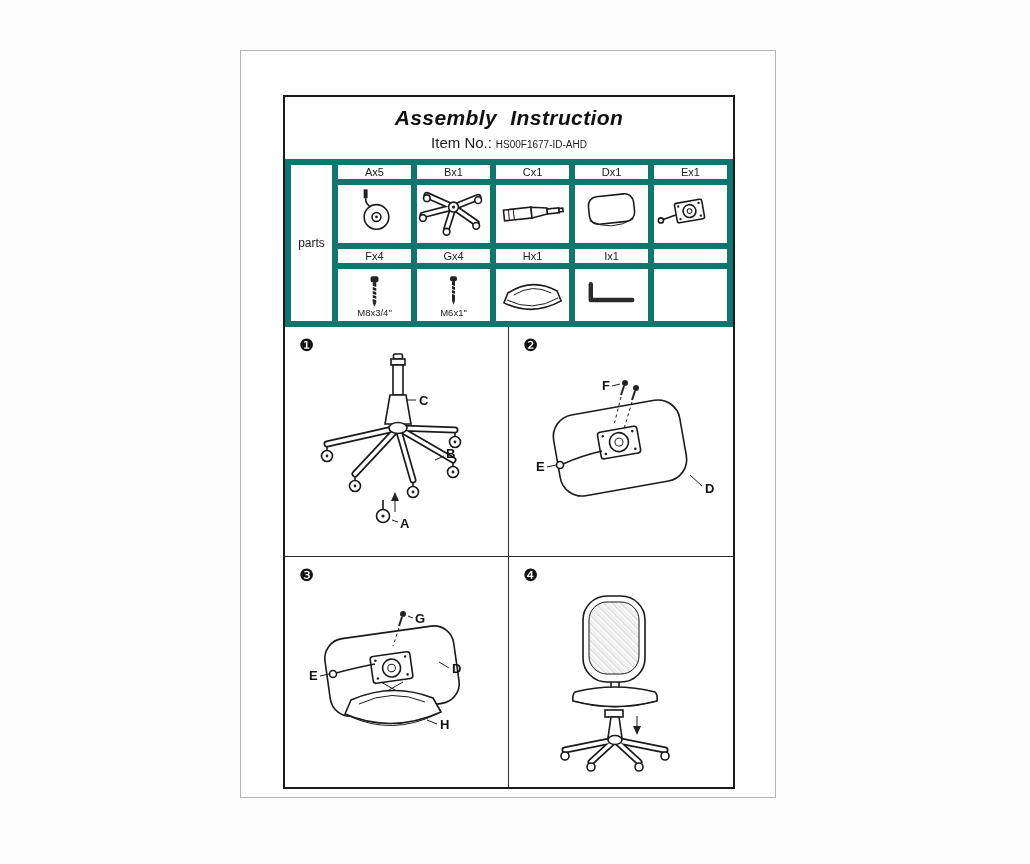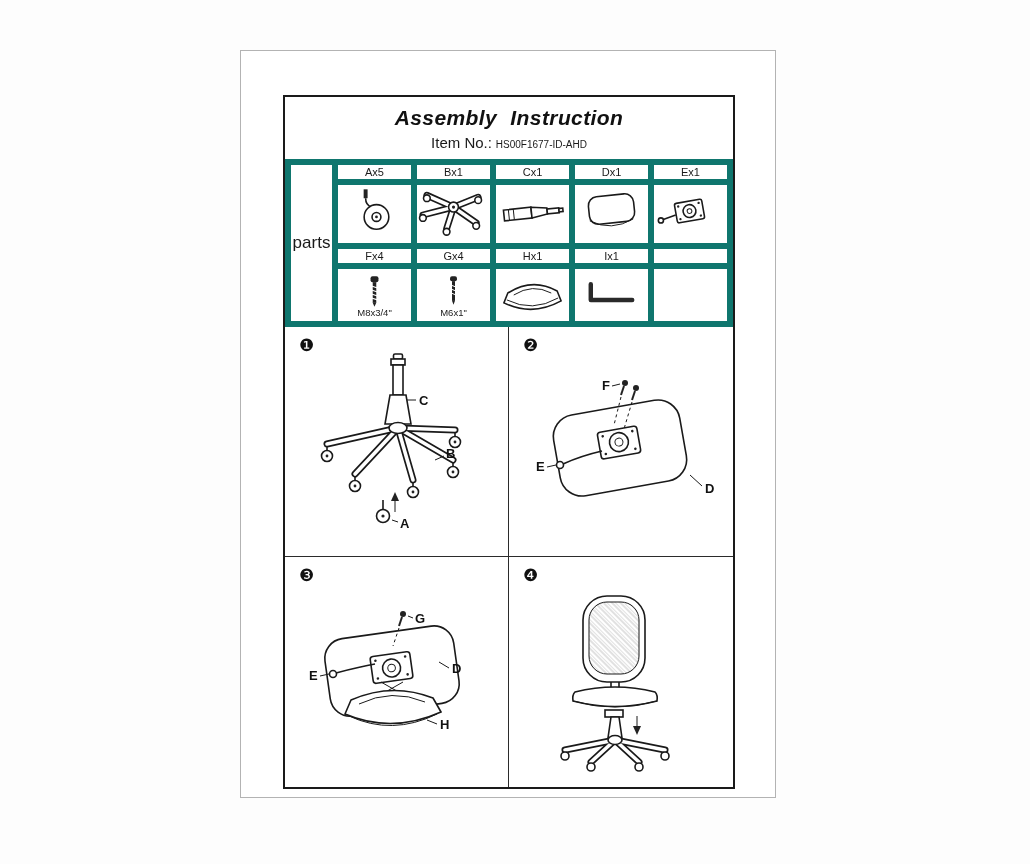--- a/index.html
+++ b/index.html
@@ -24,21 +24,21 @@
   .item-line { font-size:14px; margin-top:4px; }
   .item-label { font-size:15px; }
   .item-value { font-size:10px; }
 
   table.parts-table { width:100%; border-collapse:collapse; table-layout:fixed; }
   .parts-table td { border:6px solid #0f766e; padding:0; text-align:center; vertical-align:middle; }
   .parts-table col.c-parts { width:47px; }
   .lbl-row td { height:15px; font-size:11px; line-height:14px; font-weight:normal; }
   .img-row td { height:64px; }
   .img-row2 td { height:57px; }
-  td.parts-cell { font-size:17px; }
+  td.parts-cell { font-size:12px; }
   .icon-wrap { display:flex; align-items:center; justify-content:center; }
   .size-note { font-size:9.5px; margin-top:-3px; text-align:center; }
 
   .steps-grid { flex:1; display:grid; grid-template-columns:1fr 1fr; grid-template-rows:1fr 1fr; }
   .step-cell { position:relative; }
   .step-cell.br { border-right:1px solid #2b2b2b; }
   .step-cell.bb { border-bottom:1px solid #2b2b2b; }
   .step-num { position:absolute; left:14px; top:8px; font-size:17px; color:#111; }
   .diagram { position:absolute; inset:0; display:flex; align-items:center; justify-content:center; }
 

